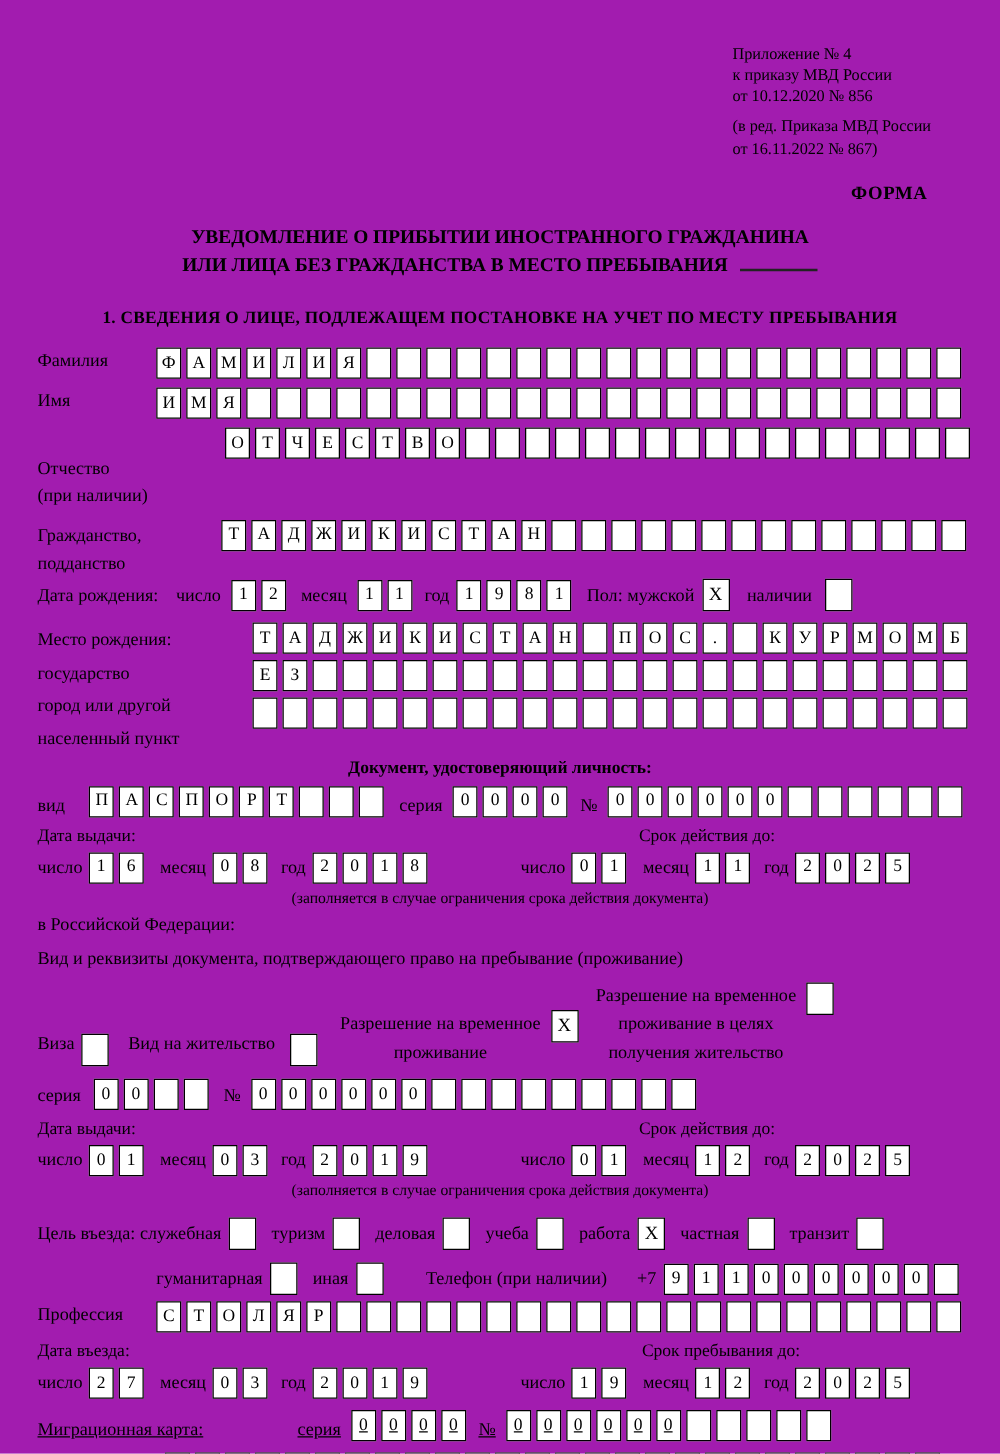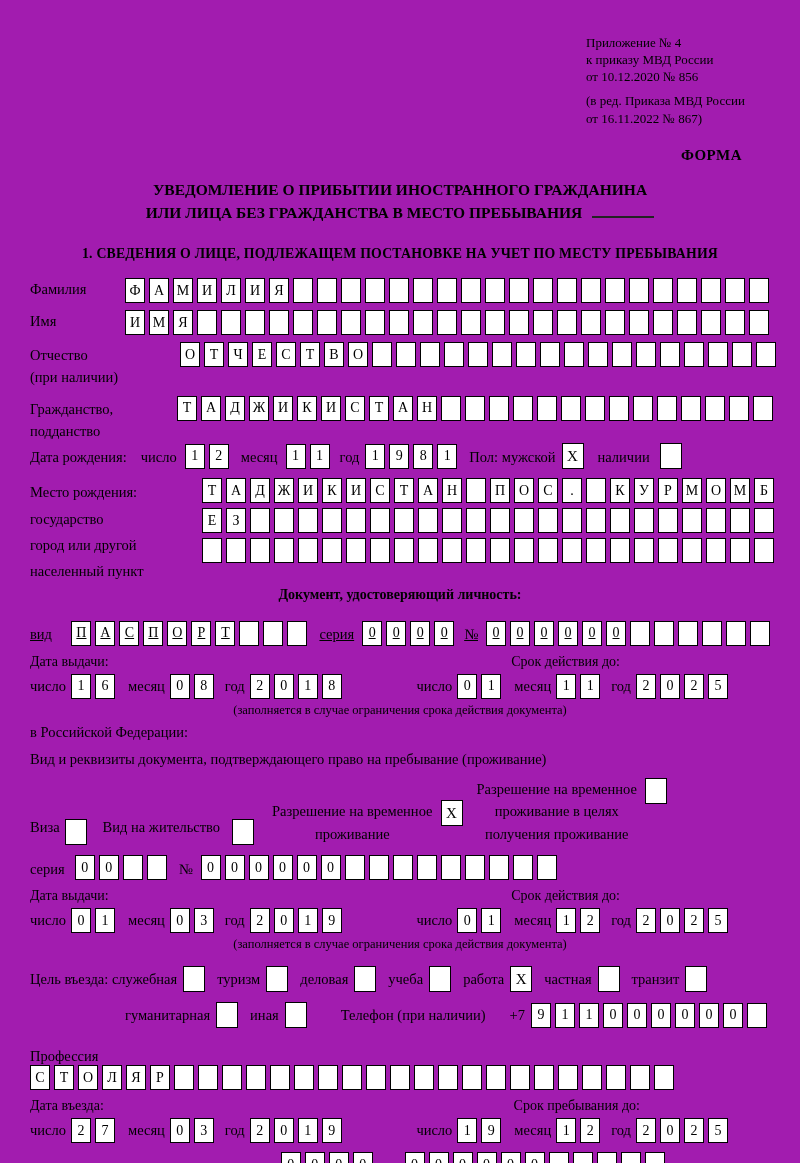--- a/index.html
+++ b/index.html
@@ -26,21 +26,21 @@
     box-sizing:border-box; width:20px; height:25px; flex:0 0 auto;
     border:1.8px solid #000; display:flex; align-items:center; justify-content:center;
     font-size:14px; background:#fff;
   }
   .checkbox {
     box-sizing:border-box; width:22px; height:26px; flex:0 0 auto;
     border:1.8px solid #000; display:inline-flex; align-items:center; justify-content:center;
     font-size:15px; background:#fff;
   }
   .w95  { width:95px; }
-  .w150 { width:150px; line-height:1.5; }
+  .w150 { width:150px; line-height:1.5;margin-top:20px; }
   .w147 { width:147px; line-height:1.5; }
   .w172 { width:172px; line-height:1.82; }
   .w70  { width:70px; }
   .w102 { width:102px; line-height:1.78; font-size:14px; }
   .stackrows .cells { margin-bottom:5px; }
   .doc-head { text-align:center; font-weight:bold; font-size:14px; margin-top:10px; }
   .date-heads { display:flex; font-size:14px; margin-top:8px; }
   .date-heads .dh-l { }
   .date-heads .dh-r { margin-left:auto; margin-right:150px; }
   .date-heads2 .dh-r2 { margin-left:auto; margin-right:130px; }
@@ -321,21 +321,21 @@
           <span class="cell"></span>
           <span class="cell"></span>
           <span class="cell"></span>
           <span class="cell"></span>
         </div>
     </div>
   </div>
 
   <div class="doc-head" style="margin-top:2px;">Документ, удостоверяющий личность:</div>
 
-  <div class="frow" style="align-items:center; margin-top:18px;text-decoration:underline;">
+  <div class="frow" style="align-items:flex-end; margin-top:6px;">
     <span class="lbl w70">вид</span>
     <div class="cells">
         <span class="cell">П</span>
         <span class="cell">А</span>
         <span class="cell">С</span>
         <span class="cell">П</span>
         <span class="cell">О</span>
         <span class="cell">Р</span>
         <span class="cell">Т</span>
         <span class="cell"></span>
@@ -428,21 +428,21 @@
       <span class="chk-ml">
         <div>Разрешение на временное</div>
         <div>проживание</div>
       </span>
       <span class="checkbox">X</span>
     </div>
     <div class="chk-item" style="margin-left:14px;">
       <span class="chk-ml">
         <div>Разрешение на временное</div>
         <div>проживание в целях</div>
-        <div>получения проживание</div>
+        <div>получения жительство</div>
       </span>
       <span class="checkbox"></span>
     </div>
   </div>
 
   <div class="frow" style="align-items:center; margin-top:10px;">
     <span class="lbl" style="margin-right:10px;">серия</span>
     <div class="cells">
         <span class="cell">0</span>
         <span class="cell">0</span>
@@ -545,21 +545,21 @@
         <span class="cell">0</span>
         <span class="cell">0</span>
         <span class="cell">0</span>
         <span class="cell">0</span>
         <span class="cell">0</span>
         <span class="cell">0</span>
         <span class="cell"></span>
       </div>
   </div>
 
-  <div class="frow" style="margin-top:17px;flex-direction:column;">
+  <div class="frow" style="margin-top:5px;">
     <div class="flabel w95">Профессия</div>
     <div class="cells">
         <span class="cell">С</span>
         <span class="cell">Т</span>
         <span class="cell">О</span>
         <span class="cell">Л</span>
         <span class="cell">Я</span>
         <span class="cell">Р</span>
         <span class="cell"></span>
         <span class="cell"></span>

